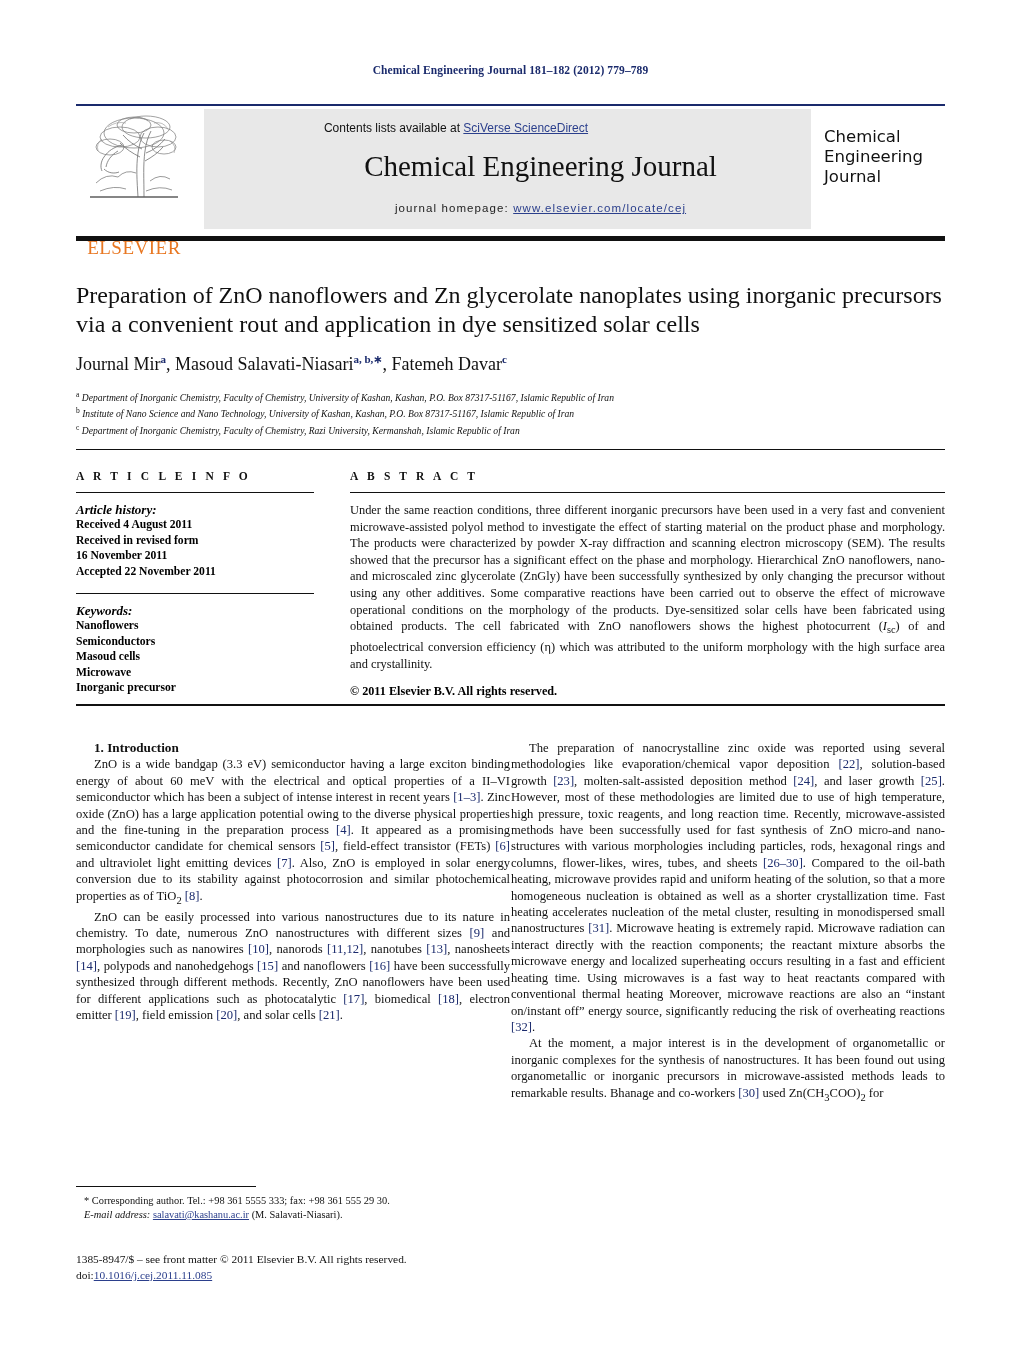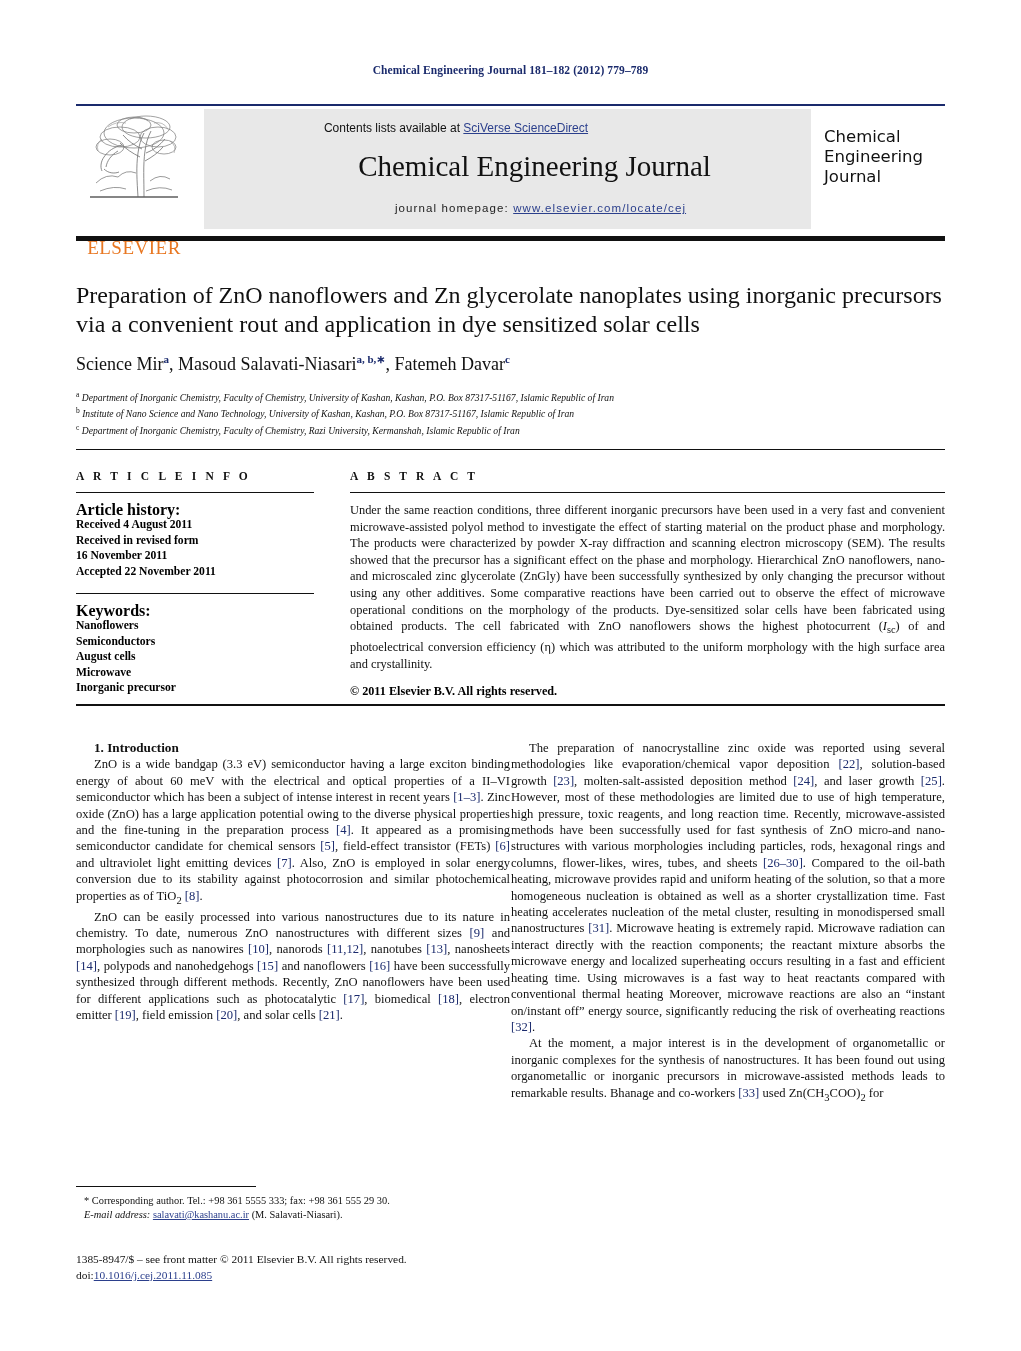--- a/index.html
+++ b/index.html
@@ -74,21 +74,21 @@
     left: 0; top: 12px;
     width: 504px;
     text-align: center;
     font-family: "Liberation Sans", sans-serif;
     font-size: 12px;
     color: #111;
   }
   .contents-line .link { color: #2b3f8c; }
   .journal-big {
     position: absolute;
-    left: 8px; top: 41px;
+    left: 14px; top: 41px;
     width: 607px;
     text-align: center;
     font-family: "Liberation Serif", serif;
     font-size: 29px;
     color: #111;
     padding-left: 19px;
   }
   .homepage-line {
     position: absolute;
     left: 0; top: 93px;
@@ -177,22 +177,23 @@
     color: #111;
   }
   .hairline {
     height: 1px;
     background: #111;
     margin: 10px 0 9px 0;
   }
   .hairline.narrow { width: 238px; }
   .hairline.wide { width: 595px; }
   .info-head {
-    font-weight: bold;
-    font-size: 16px;
+    font-style: italic;
+    font-weight: bold;
+    font-size: 13px;
     line-height: 15.4px;
   }
   .info-line {
     font-size: 11.6px;
     line-height: 15.4px;
     font-weight: bold;
   }
   .abs-text {
     font-family: "Liberation Serif", serif;
     font-size: 12.4px;
@@ -332,21 +333,21 @@
         <div>Chemical</div>
         <div>Engineering</div>
         <div>Journal</div>
       </div>
     </div>
   </div>
 
   <div class="rule-thick"></div>
 
   <div class="title">Preparation of ZnO nanoflowers and Zn glycerolate nanoplates using inorganic precursors via a convenient rout and application in dye sensitized solar cells</div>
-  <div class="authors"><span>Science Mir</span><sup>a</sup>, <span>Masoud Salavati-Niasari</span><sup>a, b,∗</sup>, <span>Fatemeh Davar</span><sup>c</sup></div>
+  <div class="authors"><span>Journal Mir</span><sup>a</sup>, <span>Masoud Salavati-Niasari</span><sup>a, b,∗</sup>, <span>Fatemeh Davar</span><sup>c</sup></div>
   <div class="affil">
       <div><sup>a</sup><span> Department of Inorganic Chemistry, Faculty of Chemistry, University of Kashan, Kashan, P.O. Box 87317-51167, Islamic Republic of Iran</span></div>
       <div><sup>b</sup><span> Institute of Nano Science and Nano Technology, University of Kashan, Kashan, P.O. Box 87317-51167, Islamic Republic of Iran</span></div>
       <div><sup>c</sup><span> Department of Inorganic Chemistry, Faculty of Chemistry, Razi University, Kermanshah, Islamic Republic of Iran</span></div>
     </div>
 
   <div class="rule-mid"></div>
 
   <div class="col-info">
     <div class="sechead">A R T I C L E   I N F O</div>
@@ -356,21 +357,21 @@
         <div class="info-line">Received 4 August 2011</div>
         <div class="info-line">Received in revised form</div>
         <div class="info-line">16 November 2011</div>
         <div class="info-line">Accepted 22 November 2011</div>
       </div>
     <div class="hairline narrow" style="margin-top:14px"></div>
     <div class="info-head">Keywords:</div>
     <div>
         <div class="info-line">Nanoflowers</div>
         <div class="info-line">Semiconductors</div>
-        <div class="info-line">August cells</div>
+        <div class="info-line">Masoud cells</div>
         <div class="info-line">Microwave</div>
         <div class="info-line">Inorganic precursor</div>
       </div>
   </div>
 
   <div class="col-abs">
     <div class="sechead">A B S T R A C T</div>
     <div class="hairline wide"></div>
     <div class="abs-text">Under the same reaction conditions, three different inorganic precursors have been used in a very fast and convenient microwave-assisted polyol method to investigate the effect of starting material on the product phase and morphology. The products were characterized by powder X-ray diffraction and scanning electron microscopy (SEM). The results showed that the precursor has a significant effect on the phase and morphology. Hierarchical ZnO nanoflowers, nano- and microscaled zinc glycerolate (ZnGly) have been successfully synthesized by only changing the precursor without using any other additives. Some comparative reactions have been carried out to observe the effect of microwave operational conditions on the morphology of the products. Dye-sensitized solar cells have been fabricated using obtained products. The cell fabricated with ZnO nanoflowers shows the highest photocurrent (<i>I</i><sub>sc</sub>) of and photoelectrical conversion efficiency (η) which was attributed to the uniform morphology with the high surface area and crystallinity.</div>
     <div class="abs-copy">© 2011 Elsevier B.V. All rights reserved.</div>
@@ -382,21 +383,21 @@
     <p class="intro-head">1.  Introduction</p>
     <div>
         <p>ZnO is a wide bandgap (3.3 eV) semiconductor having a large exciton binding energy of about 60 meV with the electrical and optical properties of a II–VI semiconductor which has been a subject of intense interest in recent years <span class="ref">[1–3]</span>. Zinc oxide (ZnO) has a large application potential owing to the diverse physical properties and the fine-tuning in the preparation process <span class="ref">[4]</span>. It appeared as a promising semiconductor candidate for chemical sensors <span class="ref">[5]</span>, field-effect transistor (FETs) <span class="ref">[6]</span> and ultraviolet light emitting devices <span class="ref">[7]</span>. Also, ZnO is employed in solar energy conversion due to its stability against photocorrosion and similar photochemical properties as of TiO<sub>2</sub> <span class="ref">[8]</span>.</p>
         <p>ZnO can be easily processed into various nanostructures due to its nature in chemistry. To date, numerous ZnO nanostructures with different sizes <span class="ref">[9]</span> and morphologies such as nanowires <span class="ref">[10]</span>, nanorods <span class="ref">[11,12]</span>, nanotubes <span class="ref">[13]</span>, nanosheets <span class="ref">[14]</span>, polypods and nanohedgehogs <span class="ref">[15]</span> and nanoflowers <span class="ref">[16]</span> have been successfully synthesized through different methods. Recently, ZnO nanoflowers have been used for different applications such as photocatalytic <span class="ref">[17]</span>, biomedical <span class="ref">[18]</span>, electron emitter <span class="ref">[19]</span>, field emission <span class="ref">[20]</span>, and solar cells <span class="ref">[21]</span>.</p>
       </div>
   </div>
 
   <div class="body-col right">
     <div>
         <p>The preparation of nanocrystalline zinc oxide was reported using several methodologies like evaporation/chemical vapor deposition <span class="ref">[22]</span>, solution-based growth <span class="ref">[23]</span>, molten-salt-assisted deposition method <span class="ref">[24]</span>, and laser growth <span class="ref">[25]</span>. However, most of these methodologies are limited due to use of high temperature, high pressure, toxic reagents, and long reaction time. Recently, microwave-assisted methods have been successfully used for fast synthesis of ZnO micro-and nano-structures with various morphologies including particles, rods, hexagonal rings and columns, flower-likes, wires, tubes, and sheets <span class="ref">[26–30]</span>. Compared to the oil-bath heating, microwave provides rapid and uniform heating of the solution, so that a more homogeneous nucleation is obtained as well as a shorter crystallization time. Fast heating accelerates nucleation of the metal cluster, resulting in monodispersed small nanostructures <span class="ref">[31]</span>. Microwave heating is extremely rapid. Microwave radiation can interact directly with the reaction components; the reactant mixture absorbs the microwave energy and localized superheating occurs resulting in a fast and efficient heating time. Using microwaves is a fast way to heat reactants compared with conventional thermal heating Moreover, microwave reactions are also an “instant on/instant off” energy source, significantly reducing the risk of overheating reactions <span class="ref">[32]</span>.</p>
-        <p>At the moment, a major interest is in the development of organometallic or inorganic complexes for the synthesis of nanostructures. It has been found out using organometallic or inorganic precursors in microwave-assisted methods leads to remarkable results. Bhanage and co-workers <span class="ref">[33]</span> used Zn(CH<sub>3</sub>COO)<sub>2</sub> for</p>
+        <p>At the moment, a major interest is in the development of organometallic or inorganic complexes for the synthesis of nanostructures. It has been found out using organometallic or inorganic precursors in microwave-assisted methods leads to remarkable results. Bhanage and co-workers <span class="ref">[30]</span> used Zn(CH<sub>3</sub>COO)<sub>2</sub> for</p>
       </div>
   </div>
 
   <div class="foot-rule"></div>
   <div class="footnote">
     <span class="indent">* Corresponding author. Tel.: +98 361 5555 333; fax: +98 361 555 29 30.</span>
     <span class="indent">
       <span class="ital">E-mail address:</span>
       <a class="mail" href="#">salavati@kashanu.ac.ir</a>
       <span>(M. Salavati-Niasari).</span>

